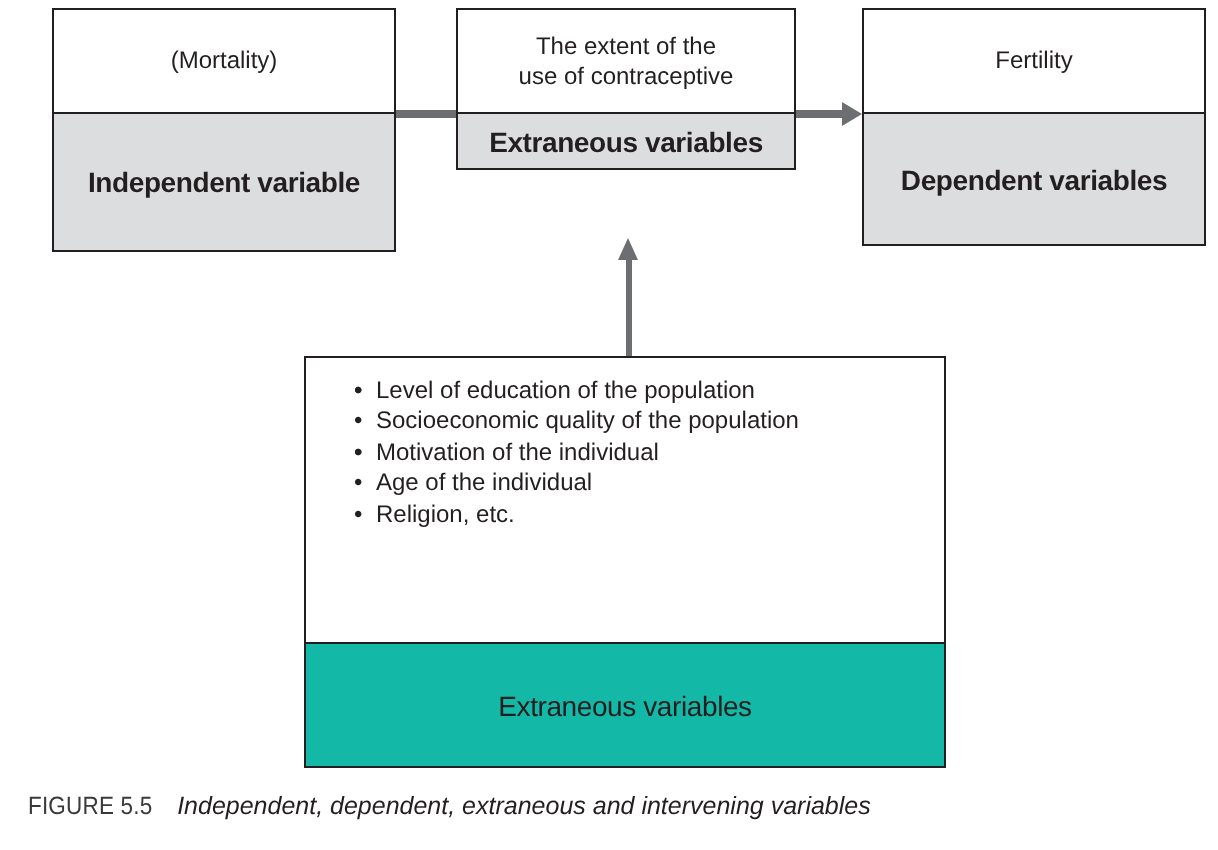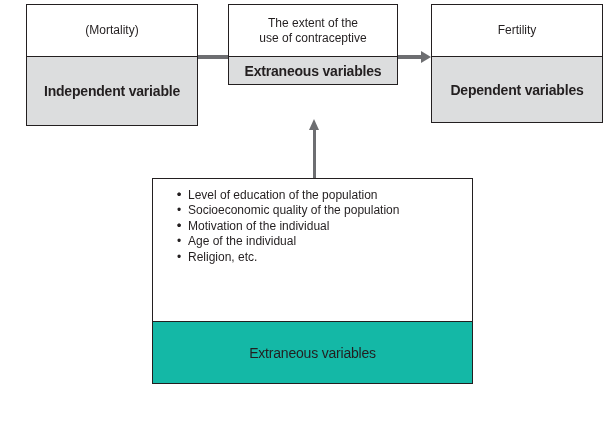--- a/index.html
+++ b/index.html
@@ -154,14 +154,18 @@
         <li><span class="bullet">•</span><span>Socioeconomic quality of the population</span></li>
         <li><span class="bullet">•</span></li>
         <li><span class="bullet">•</span><span>Motivation of the individual</span></li>
         <li><span class="bullet">•</span><span>Age of the individual</span></li>
         <li><span class="bullet">•</span><span>Religion, etc.</span></li>
       </ul>
     </div>
     <div class="label-section">Extraneous variables</div>
   </div>
 
+  <div class="caption">
+    <span class="fig-label">FIGURE 5.5</span>
+    <span class="fig-text">Independent, dependent, extraneous and intervening variables</span>
+  </div>
 
 </div>
 
 </body></html>

